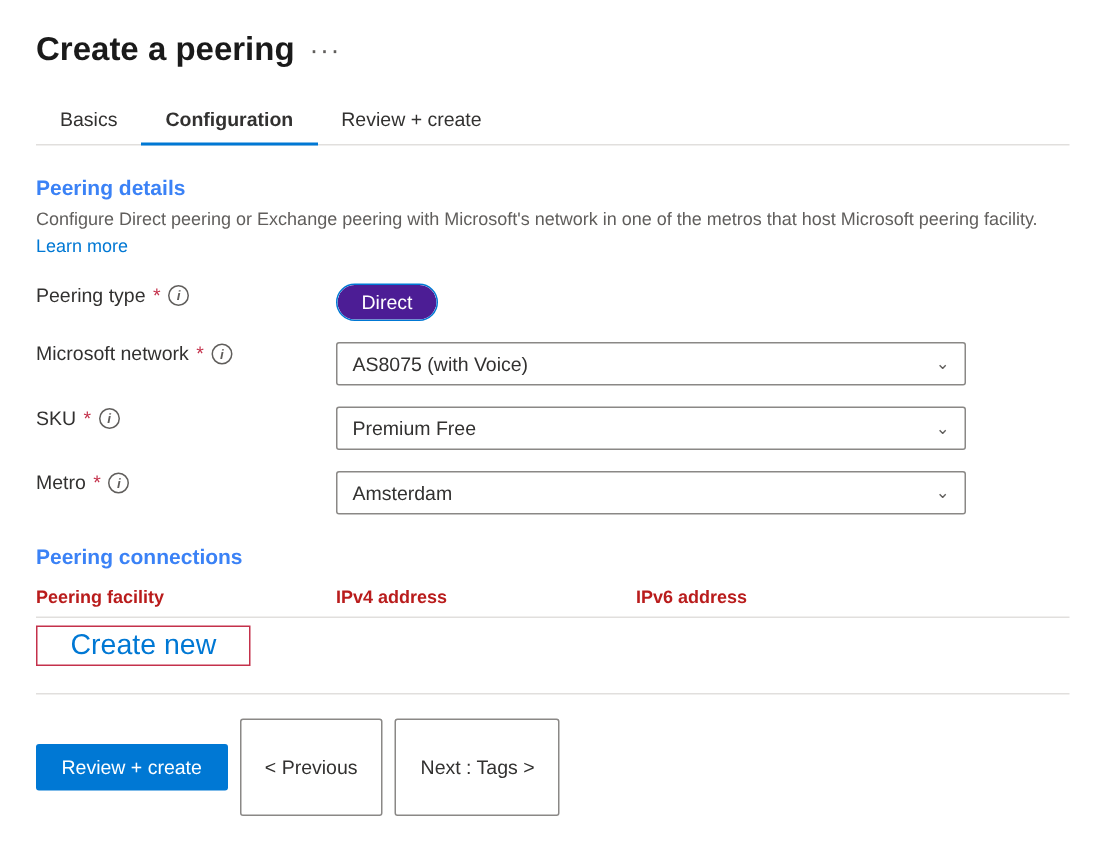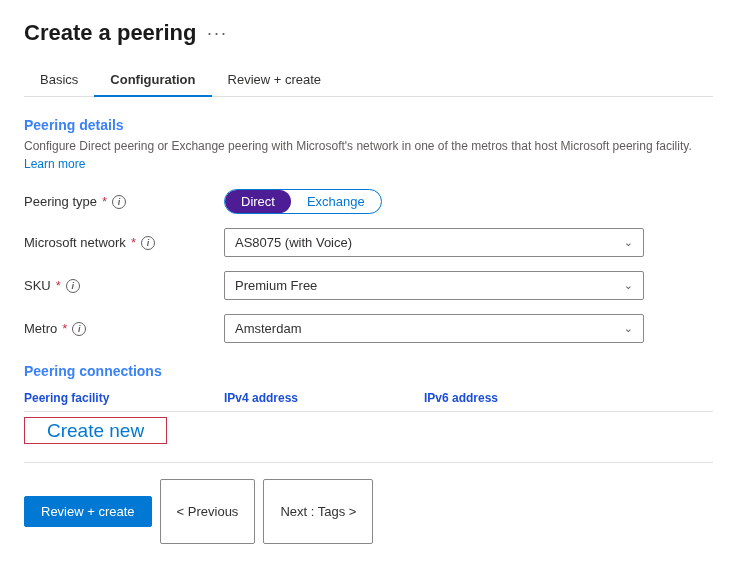--- a/index.html
+++ b/index.html
@@ -76,21 +76,21 @@
     }
 
     .section-desc a {
       color: #0078d4;
       text-decoration: none;
     }
 
     
     .form-row {
       display: flex;
-      align-items: center;
+      align-items: flex-start;
       margin-bottom: 14px;
     }
 
     .form-label {
       width: 200px;
       font-size: 13px;
       color: #323130;
       display: flex;
       align-items: center;
       gap: 5px;
@@ -188,21 +188,21 @@
     .table-header {
       display: flex;
       gap: 0;
       padding: 8px 0 6px 0;
       border-bottom: 1px solid #e1dfdd;
     }
 
     .table-col-header {
       font-size: 12px;
       font-weight: 600;
-      color: #1d4ed8;
+      color: #b91c1c;
     }
 
     .col-facility { width: 200px; }
     .col-ipv4 { width: 200px; }
     .col-ipv6 { width: 200px; }
 
     .create-new-link {
       color: #0078d4;
       font-size: 19px;
       cursor: pointer;
@@ -271,21 +271,20 @@
 
   <div class="form-row">
     <div class="form-label">
       <span>Peering type</span>
       <span class="required-star">*</span>
       <span class="info-icon">i</span>
     </div>
     <div class="form-control">
       <div class="toggle-group">
         <button class="toggle-btn active">Direct</button>
-        <button class="toggle-btn">Exchange</button>
       </div>
     </div>
   </div>
 
   <div class="form-row">
     <div class="form-label">
       <span>Microsoft network</span>
       <span class="required-star">*</span>
       <span class="info-icon">i</span>
     </div>

